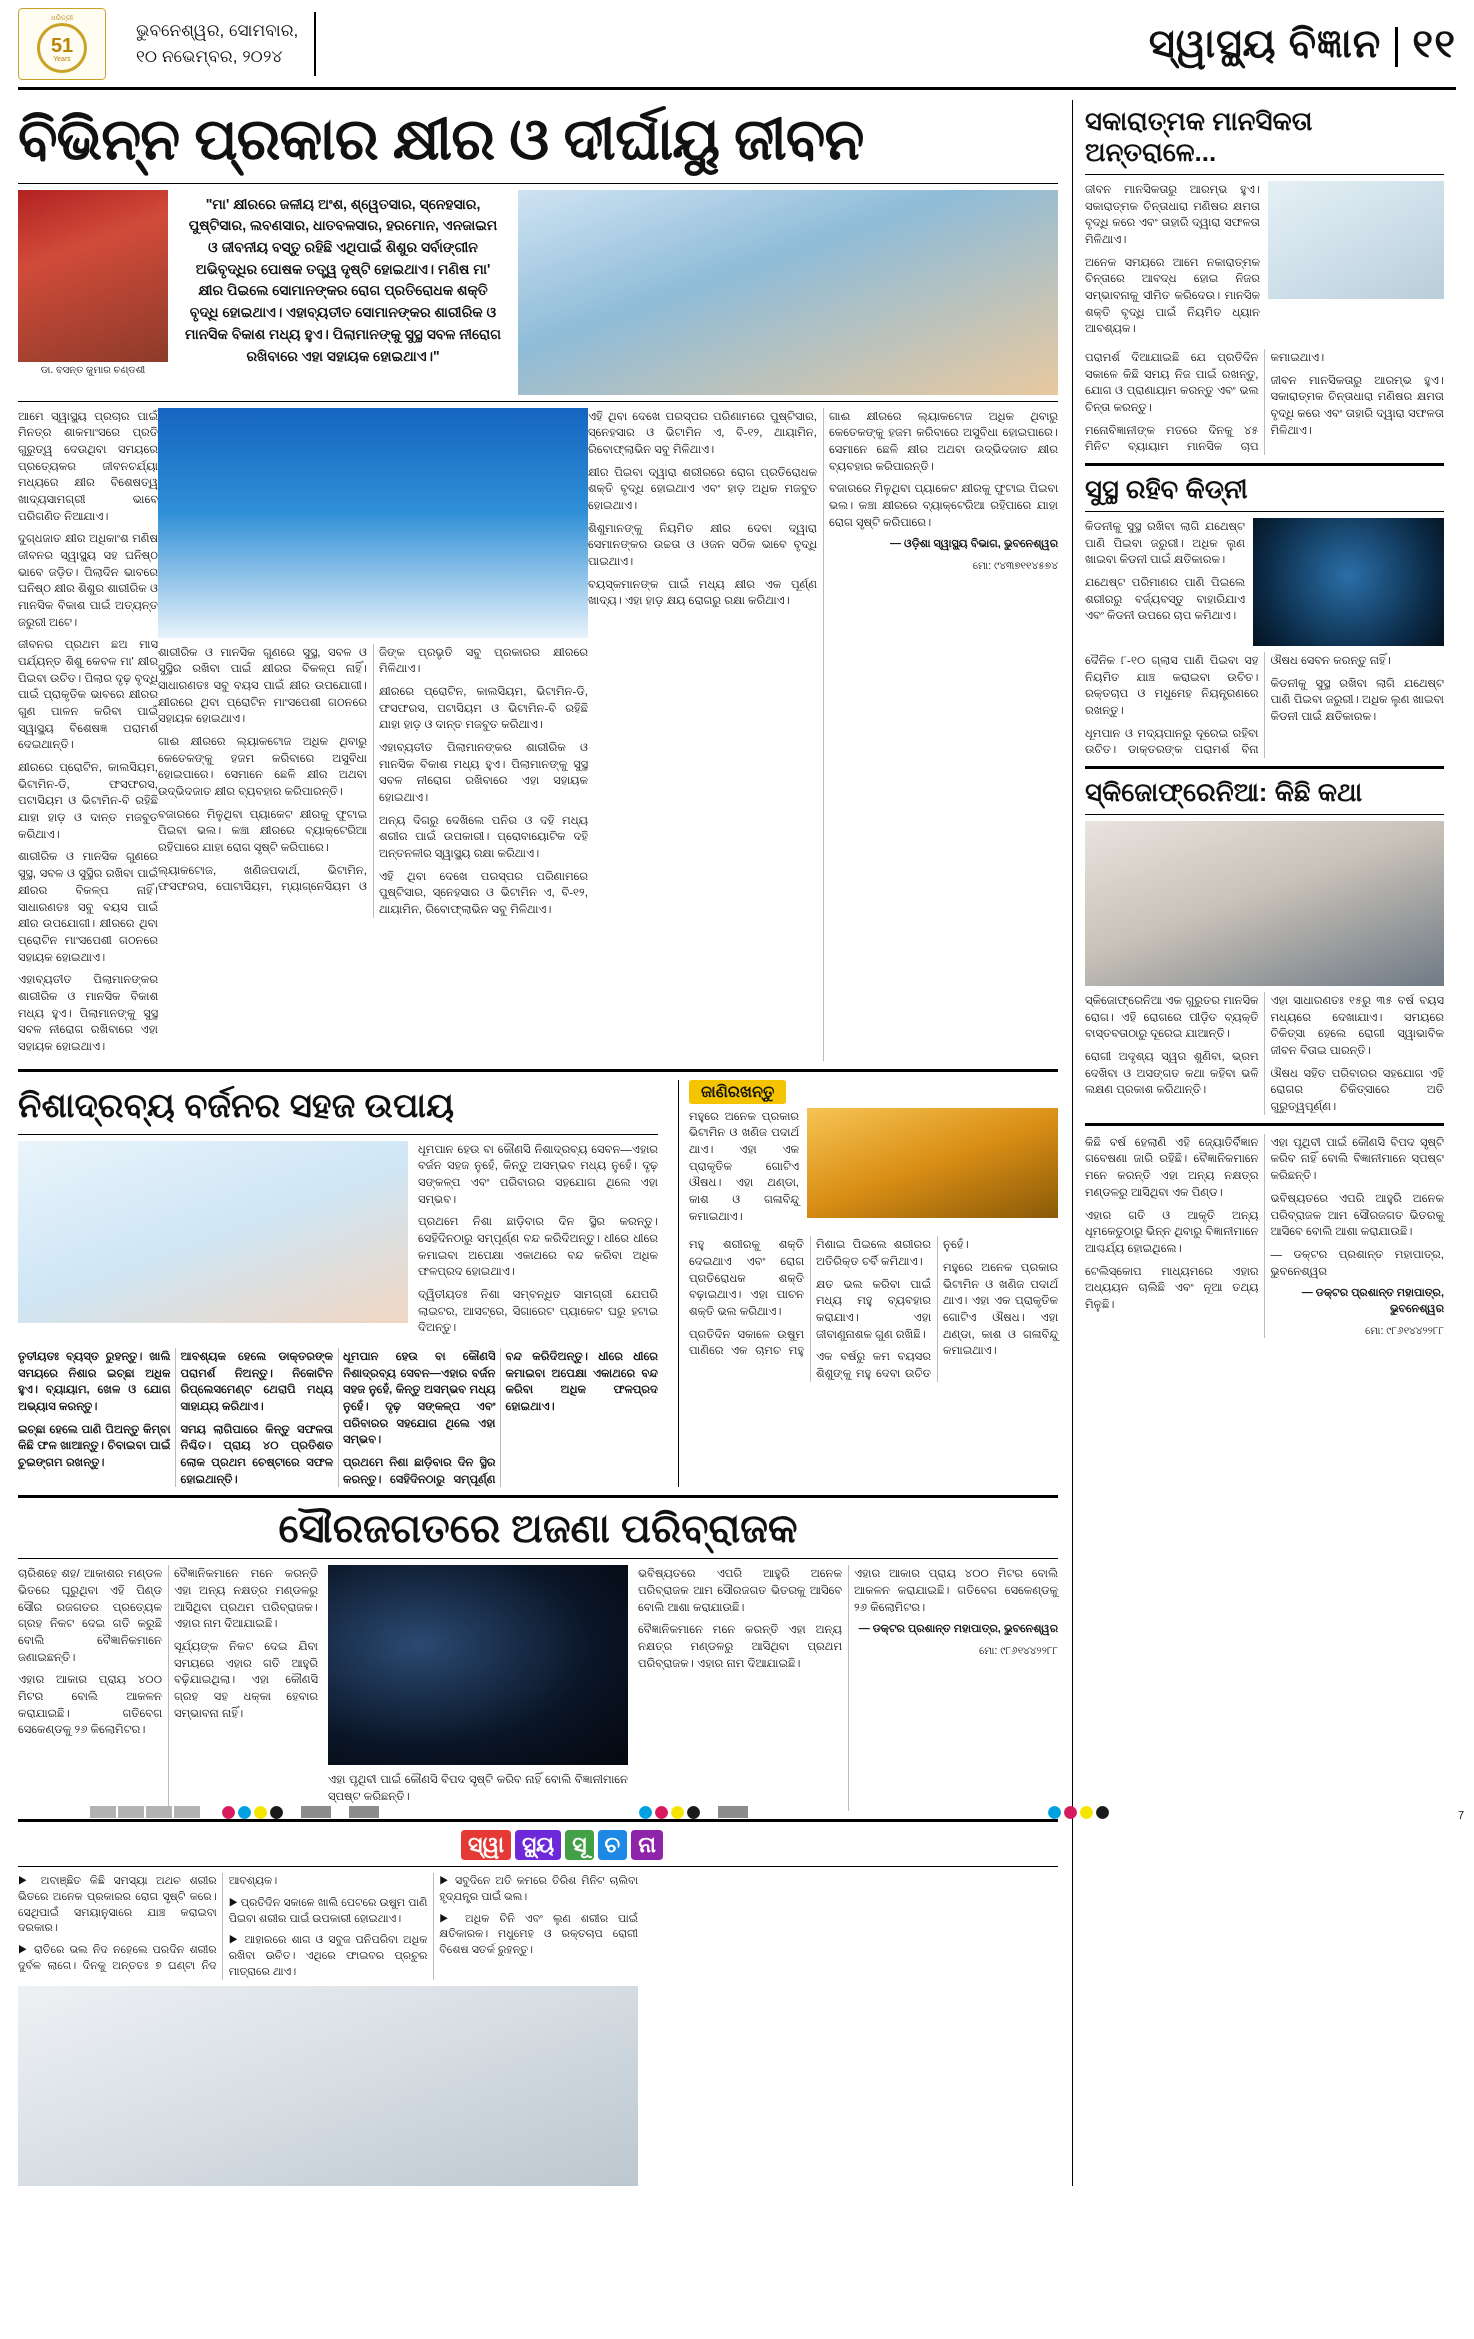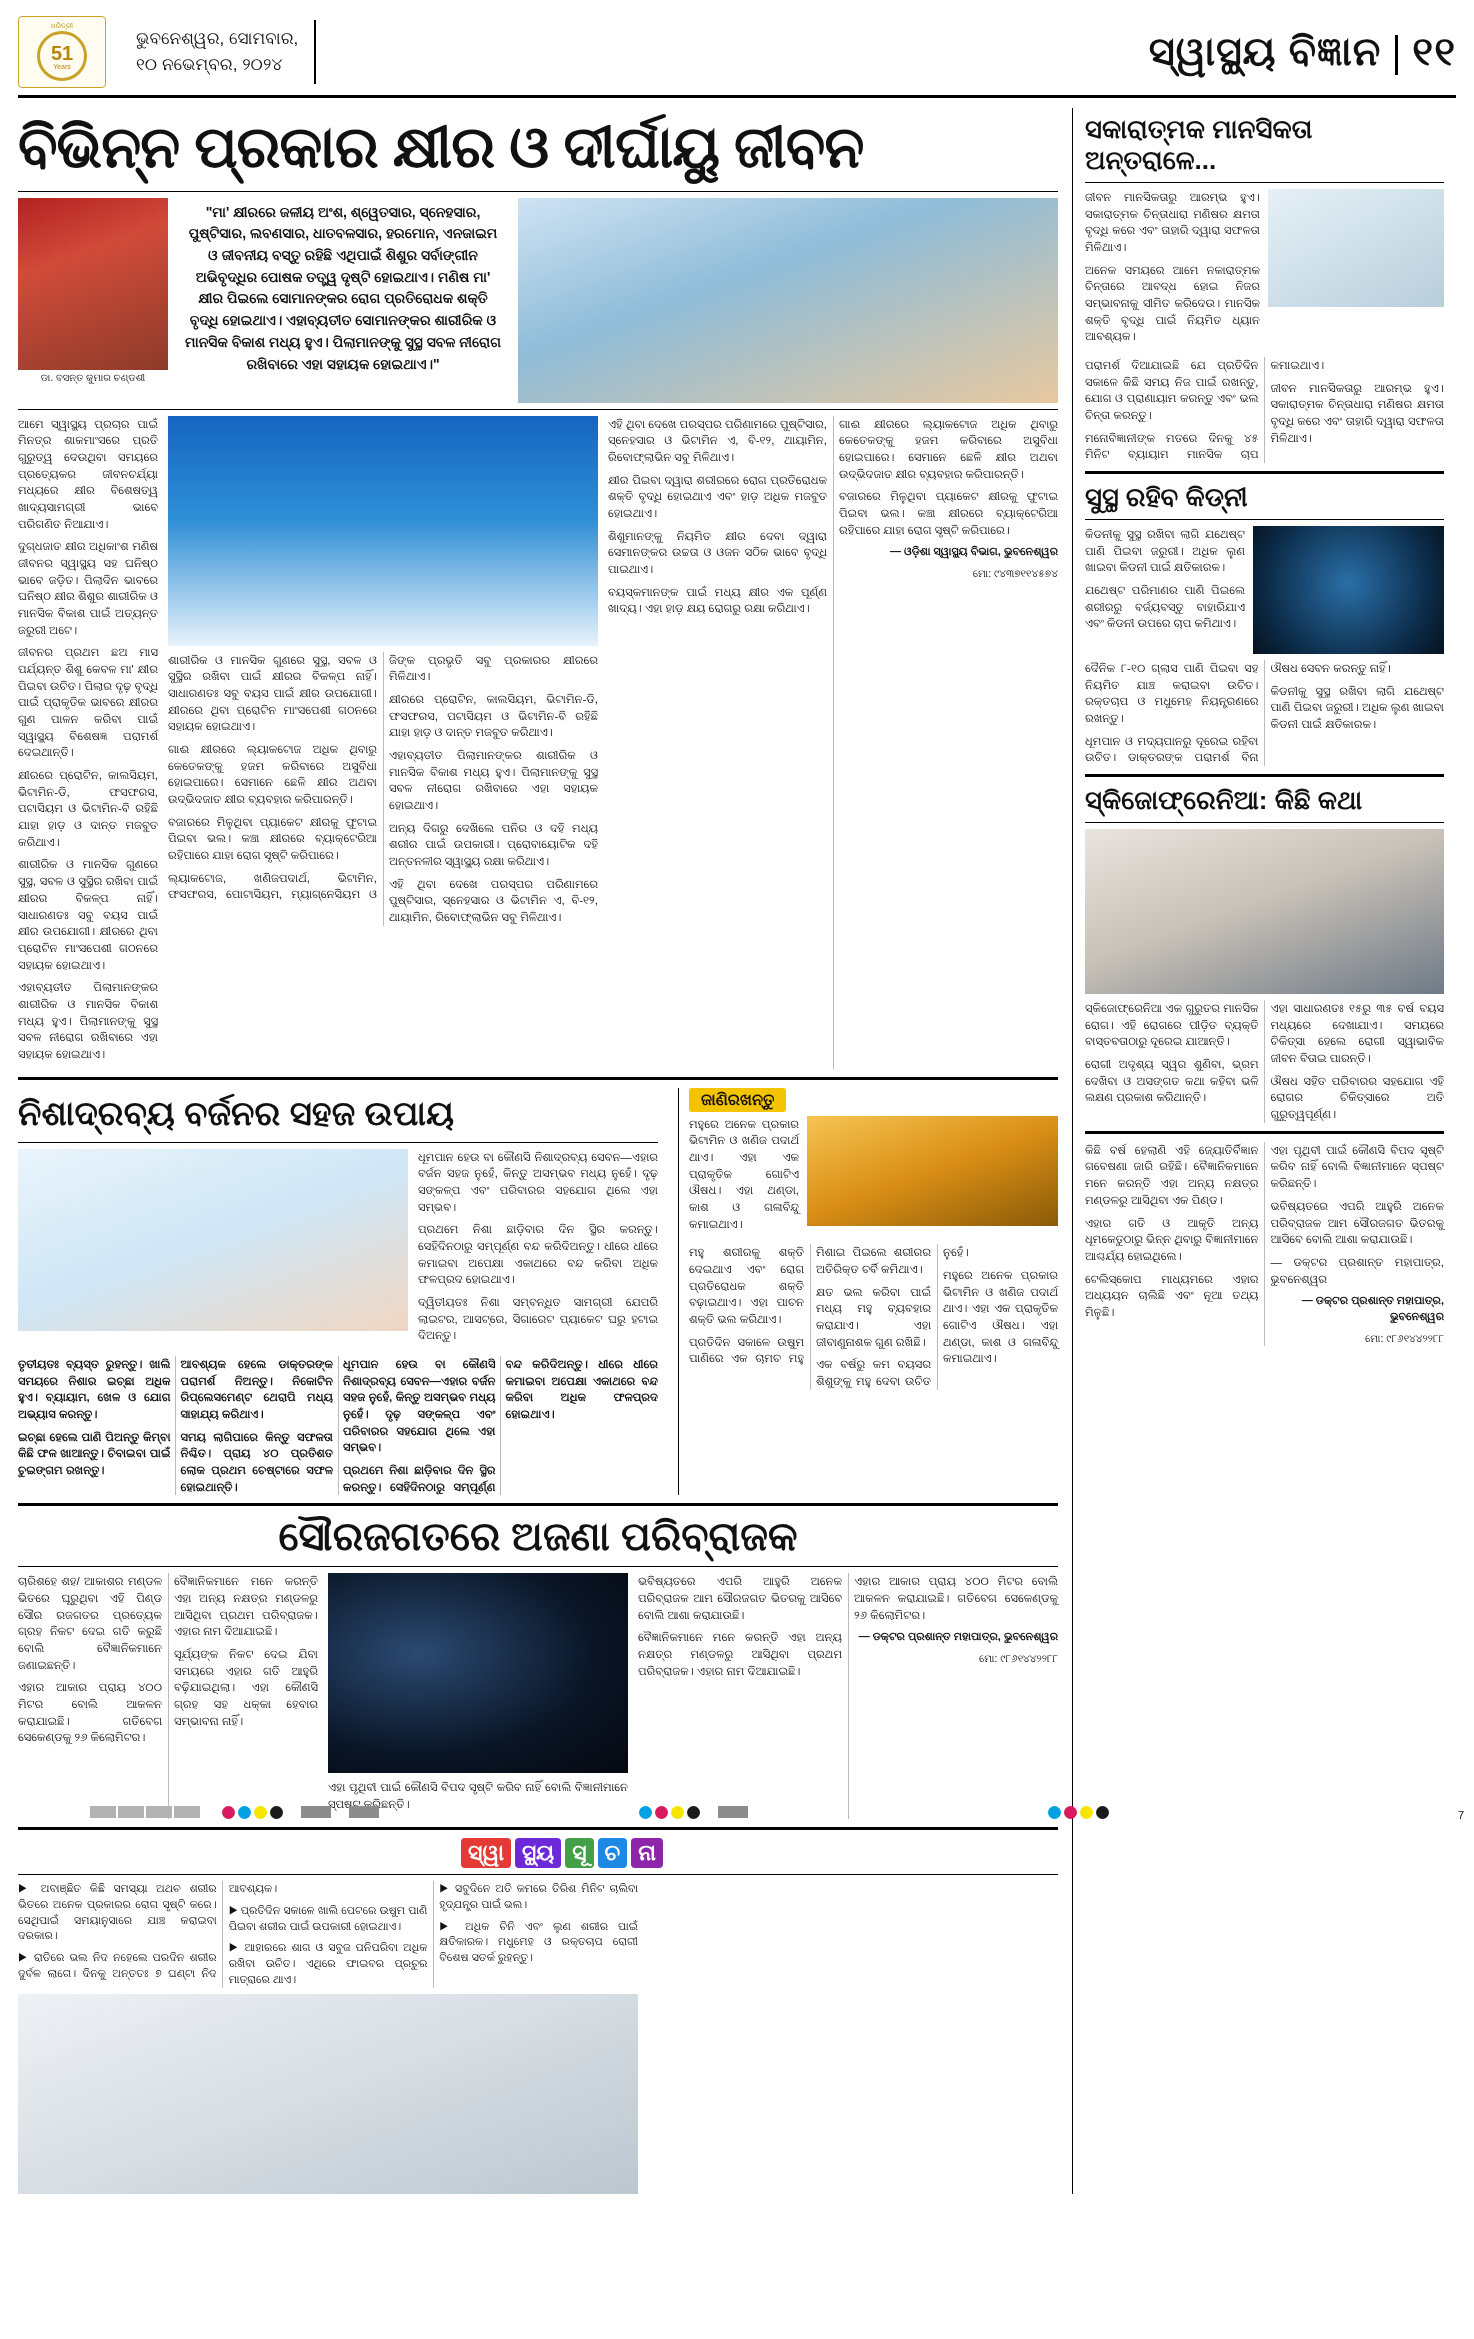--- a/index.html
+++ b/index.html
@@ -5,21 +5,21 @@
   * { box-sizing: border-box; }
   html, body { margin:0; padding:0; }
   body {
     width:1474px; height:2339px;
     background:#ffffff;
     font-family:"Liberation Sans", sans-serif;
     color:#111;
     position:relative;
     overflow:hidden;
   }
-  .page { width:1474px; height:1823px; position:relative; padding:14px 18px 0 18px; }
+  .page { width:1474px; height:1823px; position:relative; padding:6px 18px 0 18px; }
 
   
   .masthead { display:flex; align-items:center; border-bottom:3px solid #000; padding-bottom:6px; height:84px; }
   .logo-badge {
     width:88px; height:72px; border:1px solid #c9a227; border-radius:4px;
     display:flex; flex-direction:column; align-items:center; justify-content:center;
     background:#fffdf2; margin-right:14px;
   }
   .logo-badge .ring {
     width:50px;height:50px;border:3px solid #c9a227;border-radius:50%;
@@ -137,21 +137,21 @@
           <div class="caption">ଡା. ବସନ୍ତ କୁମାର ଚଣ୍ଡଶୀ</div>
         </div>
         <div style="width:330px;" class="quote-box">"ମା' କ୍ଷୀରରେ ଜଳୀୟ ଅଂଶ, ଶ୍ୱେତସାର, ସ୍ନେହସାର, ପୁଷ୍ଟିସାର, ଲବଣସାର, ଧାତବଳସାର, ହରମୋନ, ଏନଜାଇମ ଓ ଜୀବନୀୟ ବସ୍ତୁ ରହିଛି ଏଥିପାଇଁ ଶିଶୁର ସର୍ବାଙ୍ଗୀନ ଅଭିବୃଦ୍ଧିର ପୋଷକ ତତ୍ତ୍ୱ ଦୃଷ୍ଟି ହୋଇଥାଏ। ମଣିଷ ମା' କ୍ଷୀର ପିଇଲେ ସୋମାନଙ୍କର ରୋଗ ପ୍ରତିରୋଧକ ଶକ୍ତି ବୃଦ୍ଧି ହୋଇଥାଏ। ଏହାବ୍ୟତୀତ ସୋମାନଙ୍କର ଶାରୀରିକ ଓ ମାନସିକ ବିକାଶ ମଧ୍ୟ ହୁଏ। ପିଲାମାନଙ୍କୁ ସୁସ୍ଥ ସବଳ ନୀରୋଗ ରଖିବାରେ ଏହା ସହାୟକ ହୋଇଥାଏ।"</div>
         <div style="flex:1;">
           <div class="photo ph-man-milk" style="height:205px;"></div>
         </div>
       </div>
 
       <div class="rule"></div>
 
-      <div style="display:flex; gap:10px;">
+      <div style="display:flex; ">
 
         <div style="width:140px;" class="col-text">
           <p>ଆମେ ସ୍ୱାସ୍ଥ୍ୟ ପ୍ରଚାର ପାଇଁ ମିନତ୍ର ଶାକମାଂସରେ ପ୍ରତି ଗୁରୁତ୍ୱ ଦେଉଥିବା ସମୟରେ ପ୍ରତ୍ୟେକର ଜୀବନଚର୍ଯ୍ୟା ମଧ୍ୟରେ କ୍ଷୀର ବିଶେଷତ୍ୱ ଖାଦ୍ୟସାମଗ୍ରୀ ଭାବେ ପରିଗଣିତ ନିଆଯାଏ।</p>
           <p>ଦୁଗ୍ଧଜାତ କ୍ଷୀର ଅଧିକାଂଶ ମଣିଷ ଜୀବନର ସ୍ୱାସ୍ଥ୍ୟ ସହ ଘନିଷ୍ଠ ଭାବେ ଜଡ଼ିତ। ପିଲାଦିନ ଭାବରେ ଘନିଷ୍ଠ କ୍ଷୀର ଶିଶୁର ଶାରୀରିକ ଓ ମାନସିକ ବିକାଶ ପାଇଁ ଅତ୍ୟନ୍ତ ଜରୁରୀ ଅଟେ।</p>
           <p>ଜୀବନର ପ୍ରଥମ ଛଅ ମାସ ପର୍ଯ୍ୟନ୍ତ ଶିଶୁ କେବଳ ମା' କ୍ଷୀର ପିଇବା ଉଚିତ। ପିଲାର ଦୃଢ଼ ବୃଦ୍ଧି ପାଇଁ ପ୍ରାକୃତିକ ଭାବରେ କ୍ଷୀରର ଗୁଣ ପାଳନ କରିବା ପାଇଁ ସ୍ୱାସ୍ଥ୍ୟ ବିଶେଷଜ୍ଞ ପରାମର୍ଶ ଦେଇଥାନ୍ତି।</p>
           <p>କ୍ଷୀରରେ ପ୍ରୋଟିନ, କାଲସିୟମ, ଭିଟାମିନ-ଡି, ଫସଫରସ, ପଟାସିୟମ ଓ ଭିଟାମିନ-ବି ରହିଛି ଯାହା ହାଡ଼ ଓ ଦାନ୍ତ ମଜବୁତ କରିଥାଏ।</p>
           <p>ଶାରୀରିକ ଓ ମାନସିକ ଗୁଣରେ ସୁସ୍ଥ, ସବଳ ଓ ସୁସ୍ଥିର ରଖିବା ପାଇଁ କ୍ଷୀରର ବିକଳ୍ପ ନାହିଁ। ସାଧାରଣତଃ ସବୁ ବୟସ ପାଇଁ କ୍ଷୀର ଉପଯୋଗୀ। କ୍ଷୀରରେ ଥିବା ପ୍ରୋଟିନ ମାଂସପେଶୀ ଗଠନରେ ସହାୟକ ହୋଇଥାଏ।</p>
           <p>ଏହାବ୍ୟତୀତ ପିଲାମାନଙ୍କର ଶାରୀରିକ ଓ ମାନସିକ ବିକାଶ ମଧ୍ୟ ହୁଏ। ପିଲାମାନଙ୍କୁ ସୁସ୍ଥ ସବଳ ନୀରୋଗ ରଖିବାରେ ଏହା ସହାୟକ ହୋଇଥାଏ।</p>
         </div>
 

